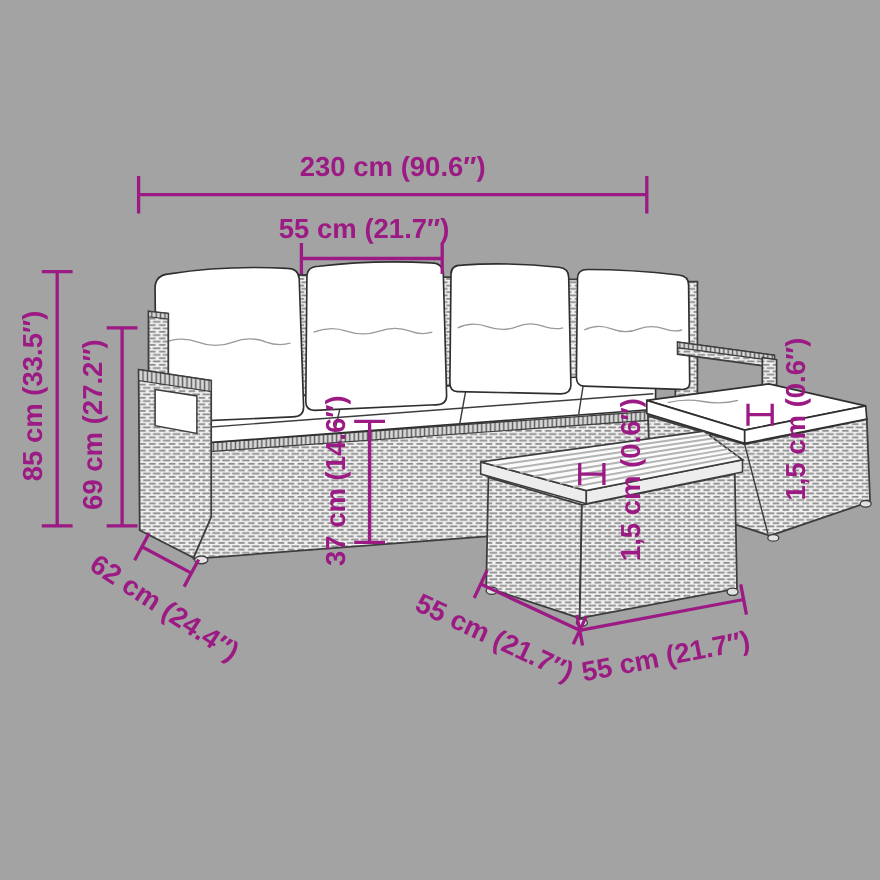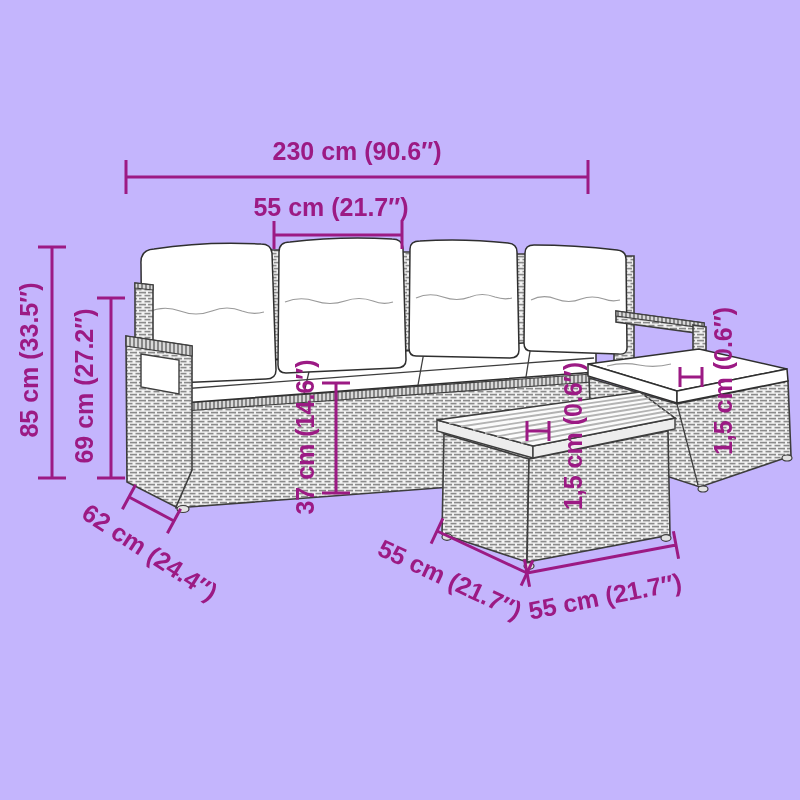--- a/index.html
+++ b/index.html
@@ -1,17 +1,17 @@
 <!DOCTYPE html>
 <html><head>
 <meta charset="utf-8">
 <style>
   :root{ --accent:#9C1A84; --ink:#3d3d3d; }
   html,body{ margin:0; padding:0; background:#ffffff; }
-  .stage{ position:relative; width:800px; height:800px; background:#c4b5fd; overflow:hidden;
+  .stage{ position:relative; width:800px; height:800px; background:#a3a3a3; overflow:hidden;
           font-family:"Liberation Sans", sans-serif; }
   svg{ position:absolute; left:0; top:0; }
   .dim-text{ font-family:"Liberation Sans", sans-serif; font-weight:bold; font-size:25px;
              fill:var(--accent); }
   .dl{ stroke:var(--accent); stroke-width:3; fill:none; }
   .wick{ fill:url(#wk); stroke:var(--ink); stroke-width:1.6; }
   .cush{ fill:#ffffff; stroke:#2f2f2f; stroke-width:1.5; }
   .crease{ fill:none; stroke:#9a9a9a; stroke-width:1.2; }
   .hatchband{ fill:url(#hb); stroke:var(--ink); stroke-width:1.1; }
   .band{ fill:#ededed; stroke:var(--ink); stroke-width:1.4; }

